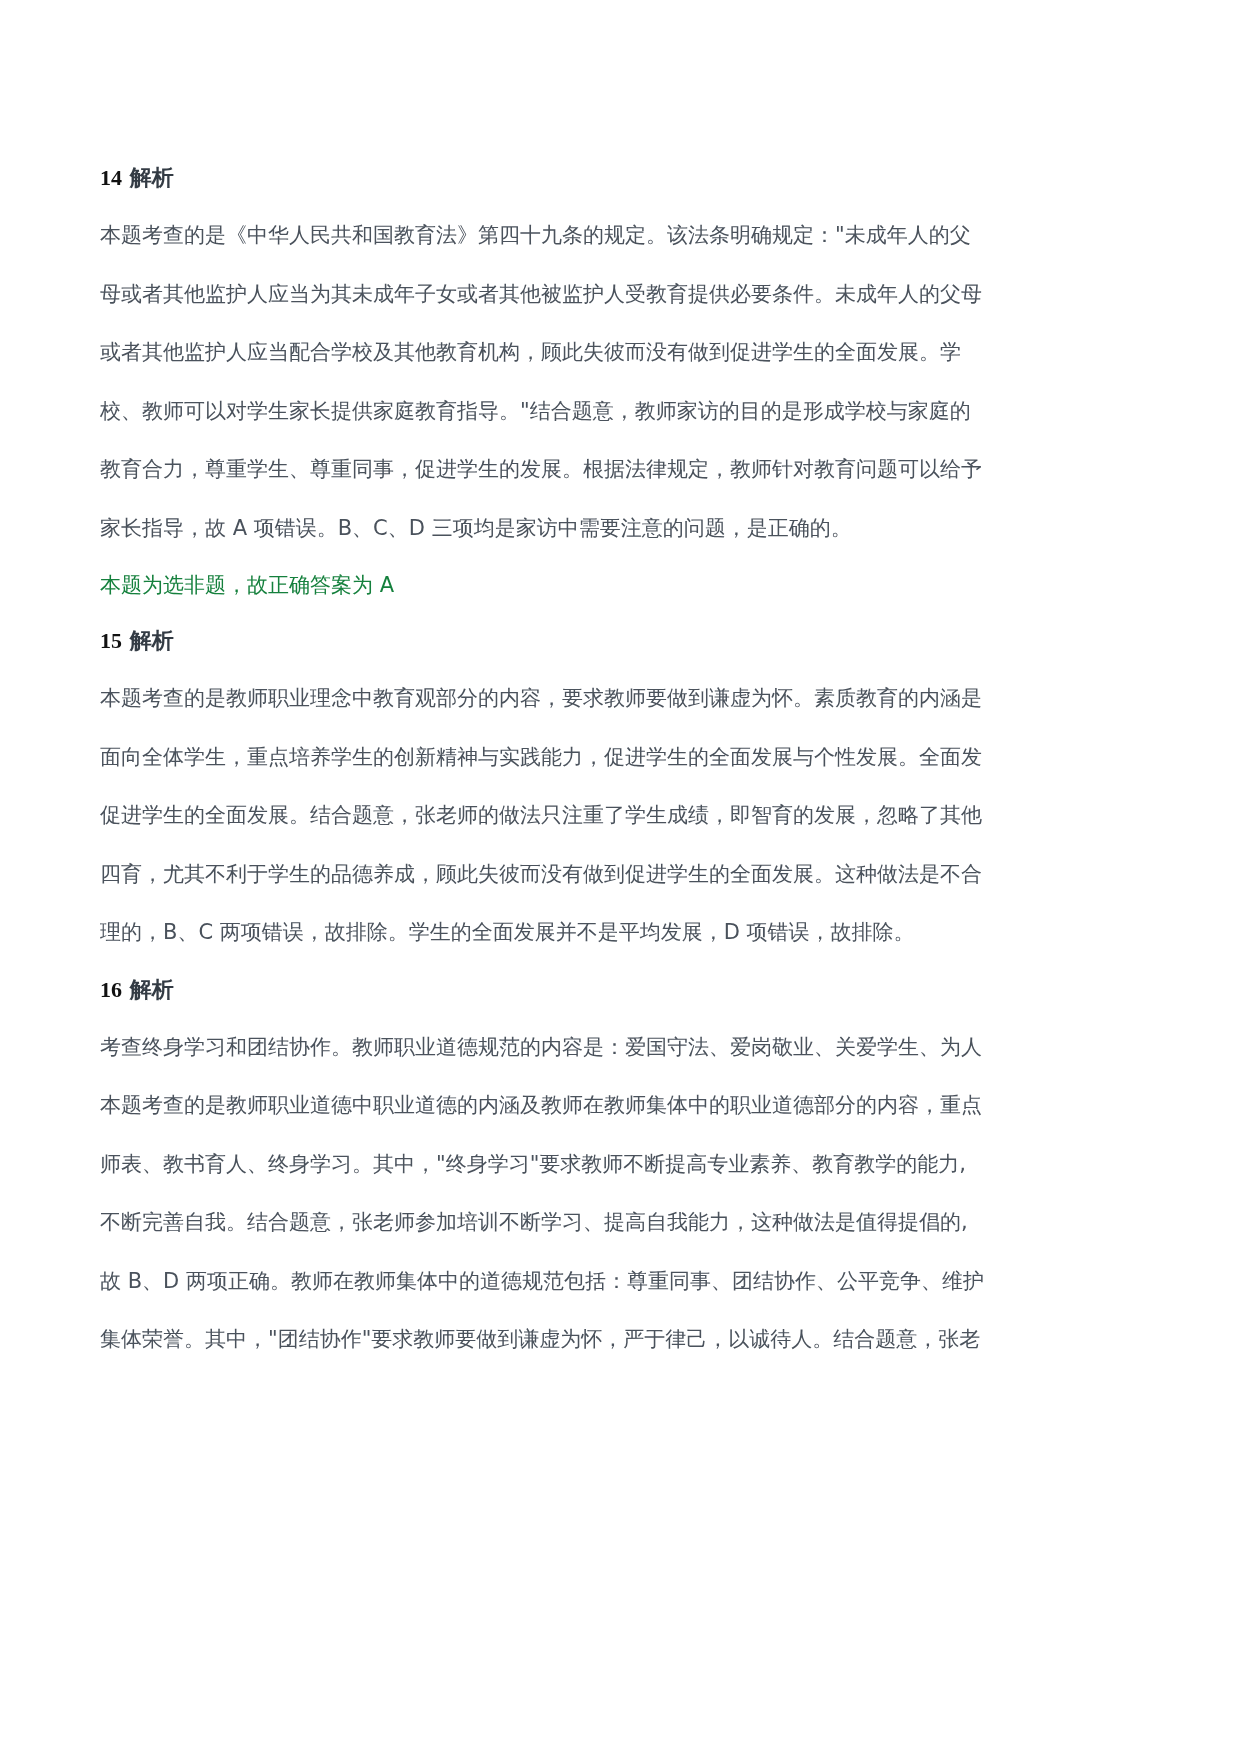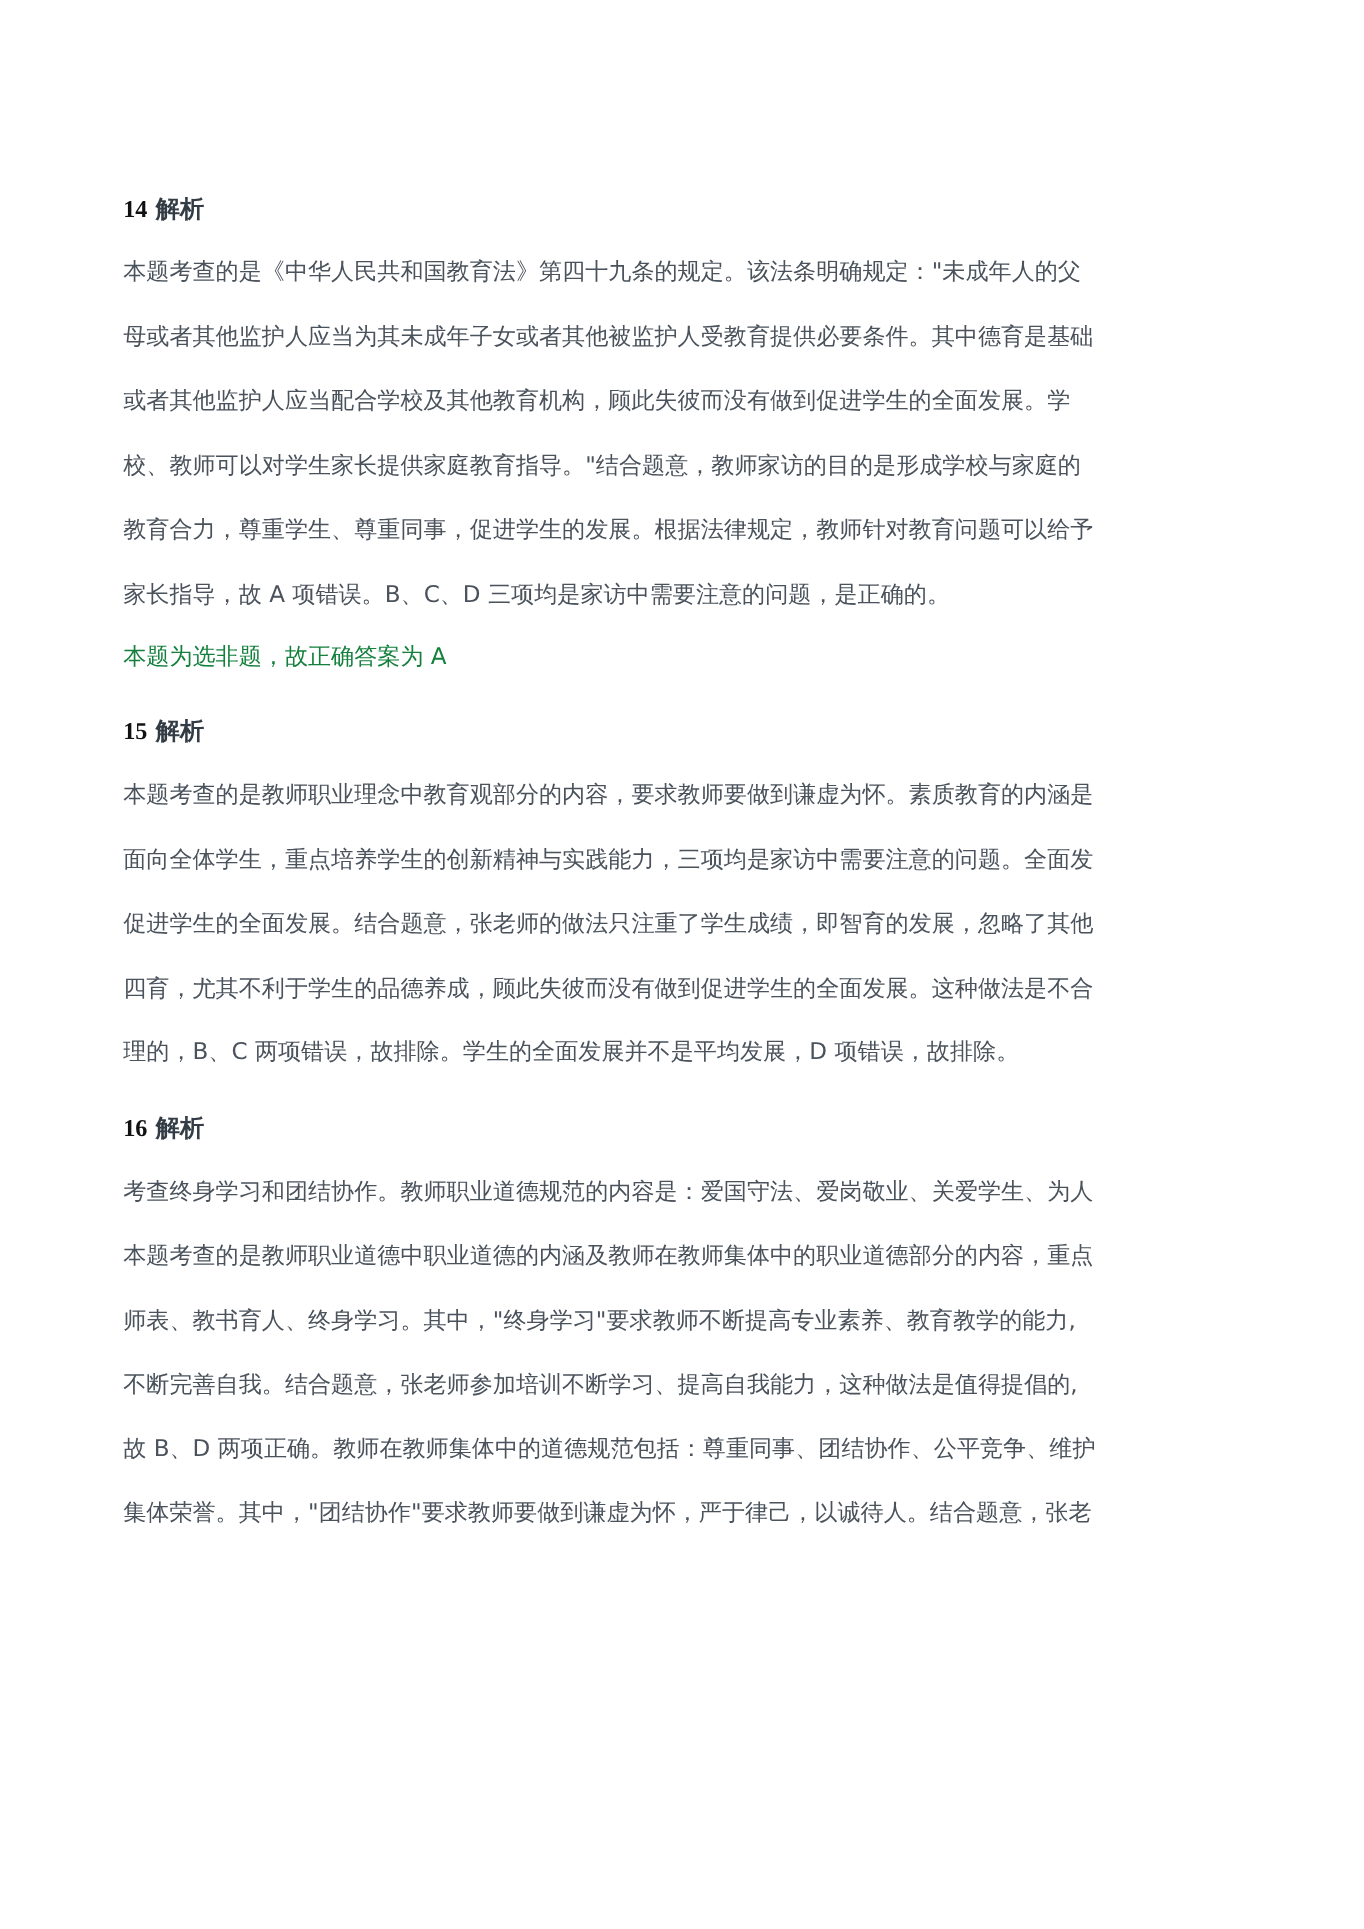--- a/index.html
+++ b/index.html
@@ -3,42 +3,42 @@
 <meta charset="utf-8">
 <style>
   html, body { margin: 0; padding: 0; background: #ffffff; }
   body { width: 1240px; height: 1754px; position: relative; overflow: hidden;
          font-family: "DejaVu Sans", "Liberation Sans", sans-serif; }
   .page { position: absolute; left: 100px; top: 150px; width: 1060px; }
   .heading { font-size: 22px; font-weight: bold; color: #333b44; height: 56px; line-height: 56px; margin: 0; }
   .heading .num { color: #111111; font-family: "Liberation Serif", "DejaVu Serif", serif; }
   .line { font-size: 21px; color: #4a525c; height: 58.5px; line-height: 58.5px; white-space: nowrap; margin: 0; }
   .answer { font-size: 21px; color: #15803d; height: 56px; line-height: 56px; white-space: nowrap; margin: 0; }
-  .section { margin: 12px; }
+  .section { margin: 0; }
 </style>
 </head>
 <body>
 
 <div class="page">
 
   <div class="section">
     <h3 class="heading"><span class="num">14</span> <span>解析</span></h3>
     <p class="line">本题考查的是《中华人民共和国教育法》第四十九条的规定。该法条明确规定："未成年人的父</p>
-    <p class="line">母或者其他监护人应当为其未成年子女或者其他被监护人受教育提供必要条件。其中德育是基础</p>
+    <p class="line">母或者其他监护人应当为其未成年子女或者其他被监护人受教育提供必要条件。未成年人的父母</p>
     <p class="line">或者其他监护人应当配合学校及其他教育机构，顾此失彼而没有做到促进学生的全面发展。学</p>
     <p class="line">校、教师可以对学生家长提供家庭教育指导。"结合题意，教师家访的目的是形成学校与家庭的</p>
     <p class="line">教育合力，尊重学生、尊重同事，促进学生的发展。根据法律规定，教师针对教育问题可以给予</p>
     <p class="line">家长指导，故 A 项错误。B、C、D 三项均是家访中需要注意的问题，是正确的。</p>
     <p class="answer">本题为选非题，故正确答案为 A</p>
   </div>
 
   <div class="section">
     <h3 class="heading"><span class="num">15</span> <span>解析</span></h3>
     <p class="line">本题考查的是教师职业理念中教育观部分的内容，要求教师要做到谦虚为怀。素质教育的内涵是</p>
-    <p class="line">面向全体学生，重点培养学生的创新精神与实践能力，三项均是家访中需要注意的问题。全面发</p>
+    <p class="line">面向全体学生，重点培养学生的创新精神与实践能力，促进学生的全面发展与个性发展。全面发</p>
     <p class="line">促进学生的全面发展。结合题意，张老师的做法只注重了学生成绩，即智育的发展，忽略了其他</p>
     <p class="line">四育，尤其不利于学生的品德养成，顾此失彼而没有做到促进学生的全面发展。这种做法是不合</p>
     <p class="line">理的，B、C 两项错误，故排除。学生的全面发展并不是平均发展，D 项错误，故排除。</p>
   </div>
 
   <div class="section">
     <h3 class="heading"><span class="num">16</span> <span>解析</span></h3>
     <p class="line">考查终身学习和团结协作。教师职业道德规范的内容是：爱国守法、爱岗敬业、关爱学生、为人</p>
     <p class="line">本题考查的是教师职业道德中职业道德的内涵及教师在教师集体中的职业道德部分的内容，重点</p>
     <p class="line">师表、教书育人、终身学习。其中，"终身学习"要求教师不断提高专业素养、教育教学的能力,</p>

